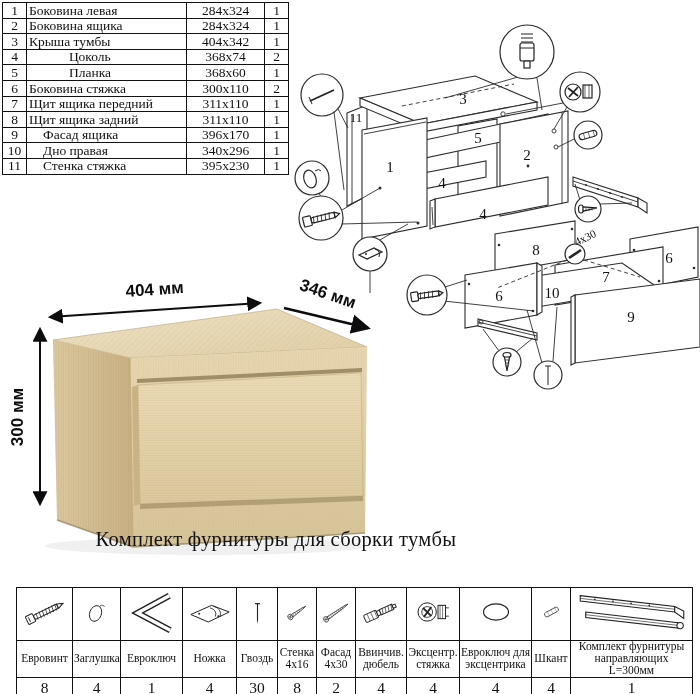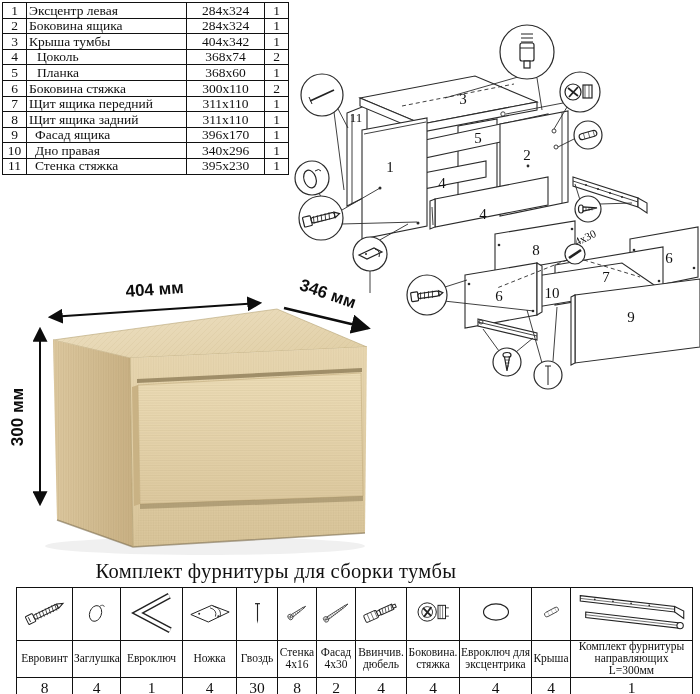--- a/index.html
+++ b/index.html
@@ -6,25 +6,25 @@
   body{width:700px;height:694px;background:#fff;position:relative;overflow:hidden;
        font-family:"Liberation Serif",serif;color:#111}
   .abs{position:absolute}
   table{border-collapse:collapse}
 
   
   .pt{left:2px;top:2px;position:absolute}
   .pt td{border:1.5px solid #111;font-size:13.5px;line-height:1;height:14.6px;
          padding:0 2px;white-space:nowrap}
   .pt td.c{text-align:center}
-  .pt td.ind1{padding-left:8px}
-  .pt td.ind2{padding-left:10px}
+  .pt td.ind1{padding-left:16px}
+  .pt td.ind2{padding-left:42px}
 
   
-  .hw-title{position:absolute;top:560px;left:0;width:552px;text-align:center;
+  .hw-title{position:absolute;top:528px;left:0;width:552px;text-align:center;
             font-size:20.5px;letter-spacing:.3px}
   .hw{position:absolute;left:16px;top:587px;width:676px;table-layout:fixed}
   .hw td{border:1.6px solid #111;text-align:center;vertical-align:middle;padding:0}
   .hw td.icon-cell{height:52px}
   .hw td.lbl{font-size:11.5px;line-height:1.04;height:25px;padding:0 1px}
   .hw td.qty{font-size:15.5px;height:19px;line-height:1}
 
   
   .p{fill:#fff;stroke:#2b2b2b;stroke-width:1.1}
   .ln{stroke:#2b2b2b;stroke-width:.9;fill:none}
@@ -44,21 +44,21 @@
 <table class="pt">
   <colgroup>
       <col style="width:24px">
       <col style="width:160px">
       <col style="width:78px">
       <col style="width:24px">
     </colgroup>
   <tbody>
     <tr>
         <td class="c">1</td>
-        <td>Эксцентр левая</td>
+        <td>Боковина левая</td>
         <td class="c">284x324</td>
         <td class="c">1</td>
       </tr>
     <tr>
         <td class="c">2</td>
         <td>Боковина ящика</td>
         <td class="c">284x324</td>
         <td class="c">1</td>
       </tr>
     <tr>
@@ -553,23 +553,23 @@
   </tr>
   <tr>
     <td class="lbl">Евровинт</td>
     <td class="lbl">Заглушка</td>
     <td class="lbl">Евроключ</td>
     <td class="lbl">Ножка</td>
     <td class="lbl">Гвоздь</td>
     <td class="lbl">Стенка 4x16</td>
     <td class="lbl">Фасад 4x30</td>
     <td class="lbl">Ввинчив. дюбель</td>
-    <td class="lbl">Боковина. стяжка</td>
+    <td class="lbl">Эксцентр. стяжка</td>
     <td class="lbl">Евроключ для эксцентрика</td>
-    <td class="lbl">Крыша</td>
+    <td class="lbl">Шкант</td>
     <td class="lbl">Комплект фурнитуры направляющих L=300мм</td>
   </tr>
   <tr>
     <td class="qty">8</td>
     <td class="qty">4</td>
     <td class="qty">1</td>
     <td class="qty">4</td>
     <td class="qty">30</td>
     <td class="qty">8</td>
     <td class="qty">2</td>

